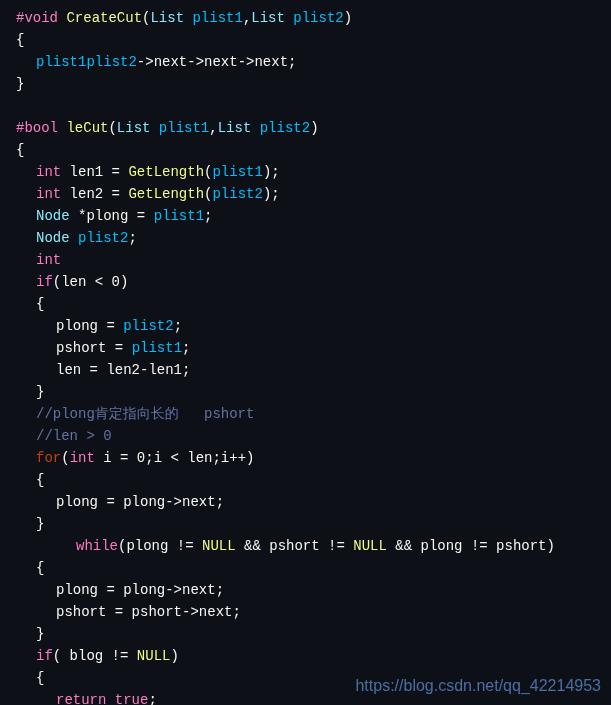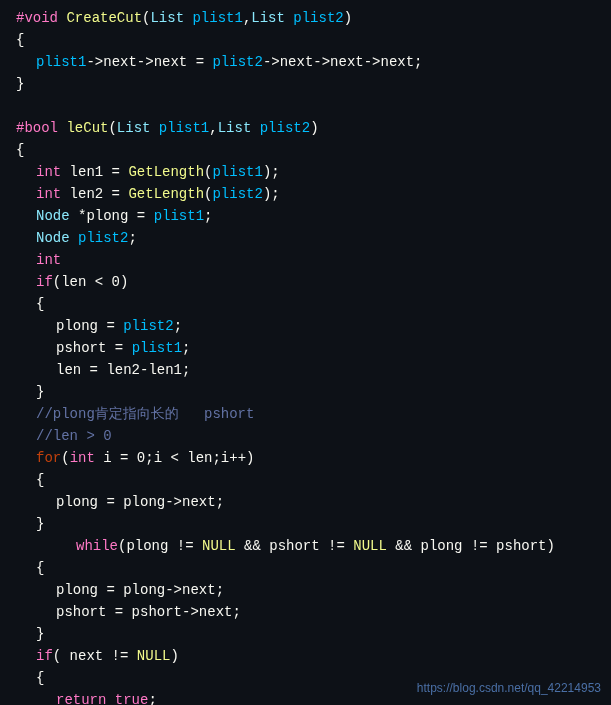--- a/index.html
+++ b/index.html
@@ -49,38 +49,38 @@
     .white   { color: #f8f8f2; }
     .comment { color: #6272a4; }
     .plist-cyan { color: #00bfff; }
     .punc    { color: #f8f8f2; }
 
     .watermark {
       position: absolute;
       bottom: 10px;
       right: 10px;
       color: #4a6fa5;
-      font-size: 12px;
+      font-size: 16px;
       font-family: Arial, sans-serif;
     }
   </style>
 </head>
 <body>
 
 <div class="editor">
   <div class="code-area">
 
     <div class="line">
       <span class="kw-void">#void </span><span class="fn-name">CreateCut</span><span class="punc">(</span><span class="cyan">List </span><span class="plist-cyan">plist1</span><span class="punc">,</span><span class="cyan">List </span><span class="plist-cyan">plist2</span><span class="punc">)</span>
     </div>
     <div class="line">
       <span class="punc">{</span>
     </div>
     <div class="line indent1">
-      <span class="plist-cyan">plist1</span><span class="white">-&gt;next-&gt;next = </span><span class="plist-cyan">plist2</span><span class="white">-&gt;next-&gt;next-&gt;next;</span>
+      <span class="plist-cyan">plist1</span><span class="plist-cyan">plist2</span><span class="white">-&gt;next-&gt;next-&gt;next;</span>
     </div>
     <div class="line">
       <span class="punc">}</span>
     </div>
 
     <div class="line">&nbsp;</div>
 
     <div class="line">
       <span class="kw-bool">#bool </span><span class="fn-name">leCut</span><span class="punc">(</span><span class="cyan">List </span><span class="plist-cyan">plist1</span><span class="punc">,</span><span class="cyan">List </span><span class="plist-cyan">plist2</span><span class="punc">)</span>
     </div>
@@ -161,21 +161,21 @@
       <span class="white">plong = plong-&gt;next;</span>
     </div>
     <div class="line indent2">
       <span class="white">pshort = pshort-&gt;next;</span>
     </div>
     <div class="line indent1">
       <span class="punc">}</span>
     </div>
 
     <div class="line indent1">
-      <span class="kw-if">if</span><span class="white">( next != </span><span class="kw-null">NULL</span><span class="white">)</span>
+      <span class="kw-if">if</span><span class="white">( blog != </span><span class="kw-null">NULL</span><span class="white">)</span>
     </div>
     <div class="line indent1">
       <span class="punc">{</span>
     </div>
     <div class="line indent2">
       <span class="kw-return">return </span><span class="kw-true">true</span><span class="white">;</span>
     </div>
 
   </div>
 

